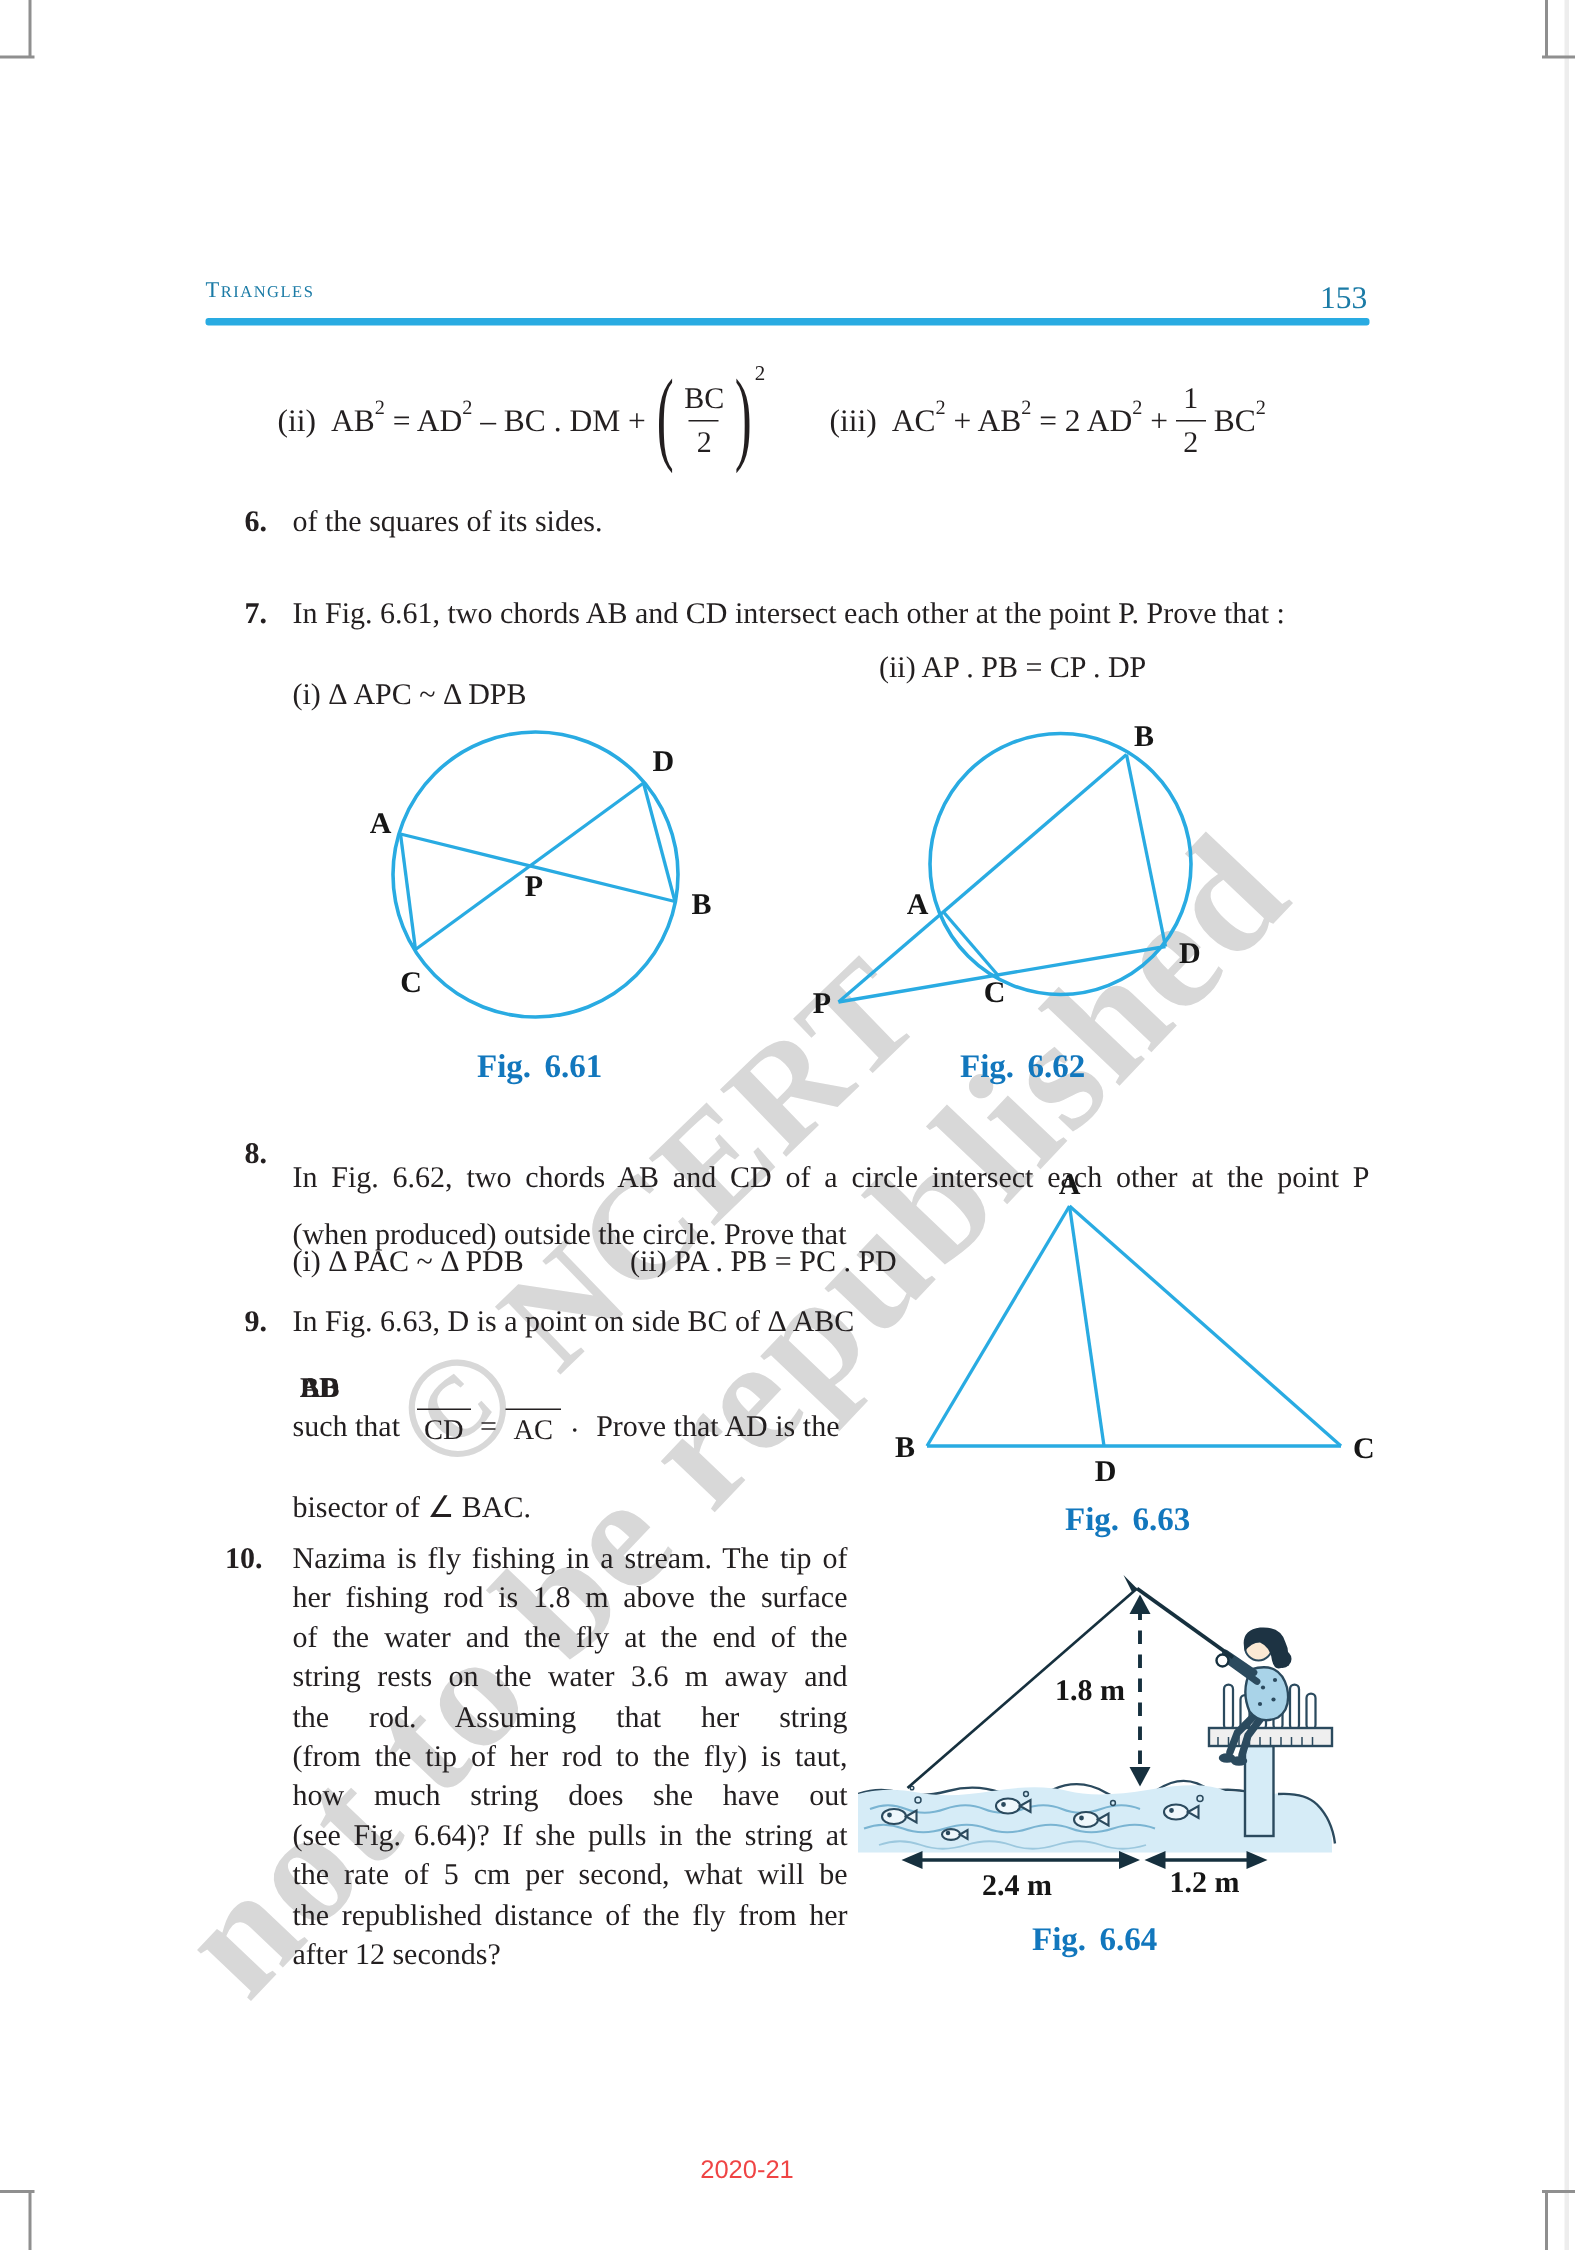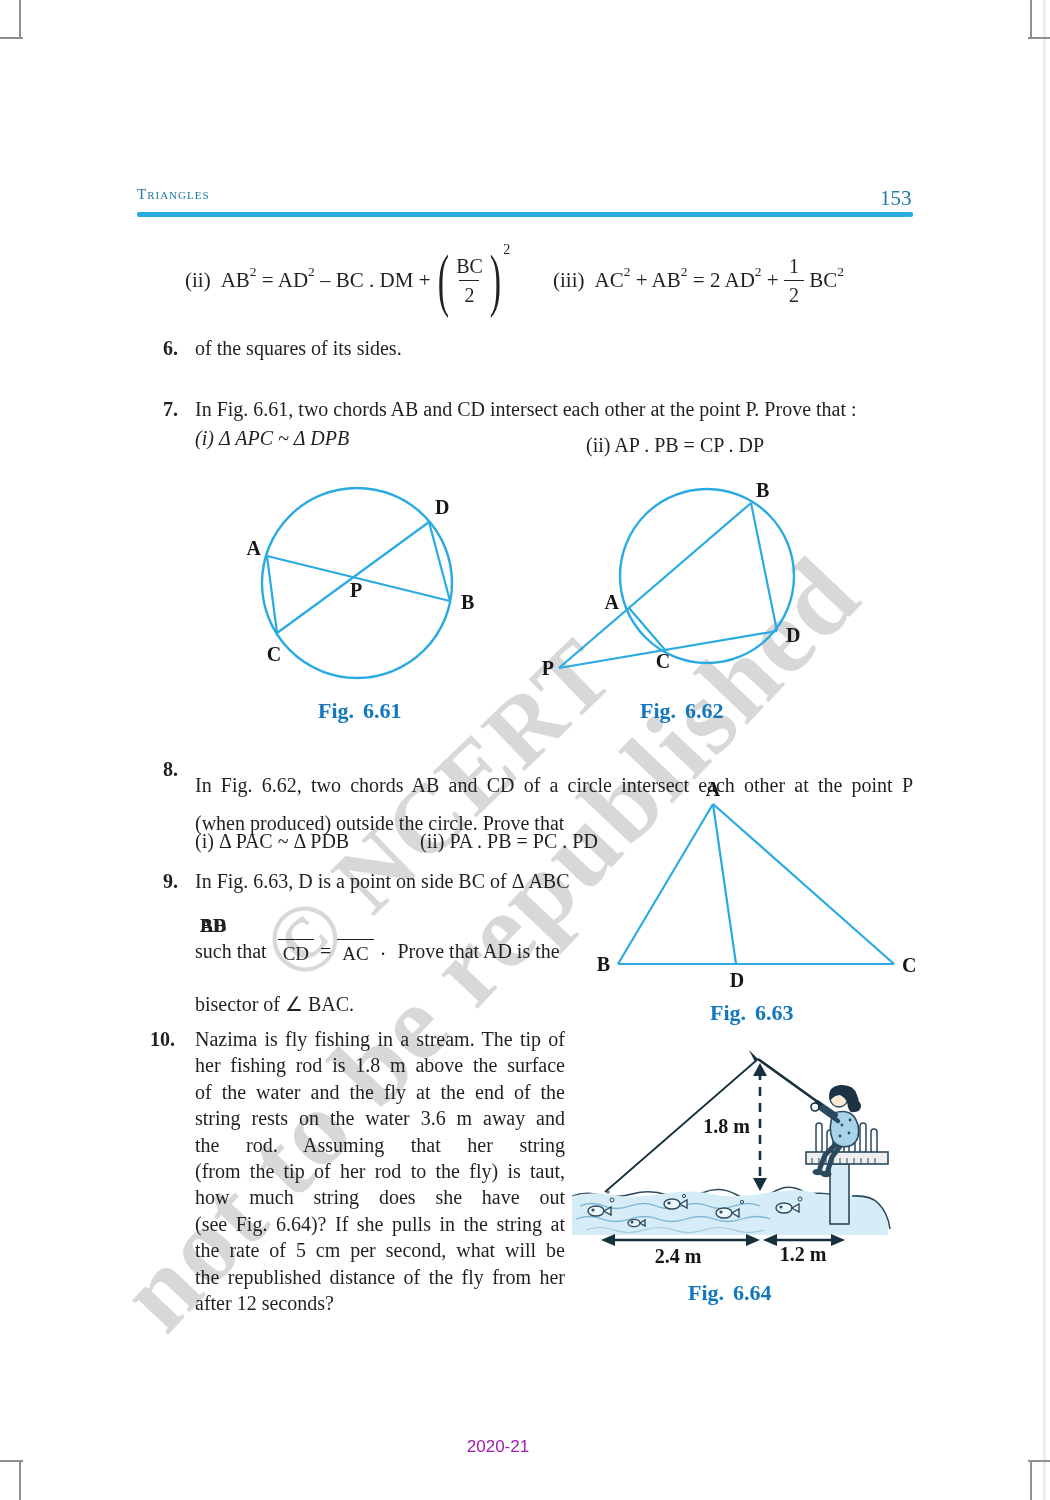--- a/index.html
+++ b/index.html
@@ -41,21 +41,21 @@
   .lline { text-align:left; }
   .fracline { display:flex; align-items:center; white-space:pre; font-size:20px; }
   .fracline .frac { font-size:19px; margin:0 6px; }
   .fracline .dot { position:relative; top:3px; margin-right:6px; }
 
   
   svg text { font-family:"Liberation Serif", serif; font-weight:bold; font-size:20px; fill:#161616; }
   .caption { position:absolute; z-index:1; display:flex; gap:9px; font-weight:bold; font-size:22px; color:#1277bd; }
 
   #footer { left:0; top:1437px; width:996px; text-align:center;
-            font-family:"Liberation Sans", sans-serif; font-size:17px; color:#a21caf; }
+            font-family:"Liberation Sans", sans-serif; font-size:17px; color:#ef4444; }
   #edge-right { left:1043px; top:0; width:3px; height:1500px; background:#ededed; }
 </style>
 </head>
 <body>
 
 <div id="page">
 
   <div class="crop" style="left:19px;top:0;width:2px;height:38px;"></div>
   <div class="crop" style="left:0;top:37px;width:23px;height:2px;"></div>
   <div class="crop" style="left:1030px;top:0;width:2px;height:38px;"></div>
@@ -86,21 +86,21 @@
       <div class="lline">of the squares of its sides.</div>
     </div>
   </div>
 
   <div class="prob layer" style="left:163px;top:398px;width:750px;">
     <span class="num">7.</span>
     <div class="plines">
       <div class="lline">In Fig. 6.61, two chords AB and CD intersect each other at the point P. Prove that :</div>
     </div>
   </div>
-  <div class="prob layer" style="left:195px;top:427px;font-style:italic;">
+  <div class="prob layer" style="left:195px;top:452px;">
     <span>(i)  Δ APC ~ Δ DPB</span>
   </div>
   <div class="prob layer" style="left:553px;top:434px;margin-left:33px;">
     <span>(ii)  AP . PB = CP . DP</span>
   </div>
 
   <svg class="layer" style="left:225px;top:455px;" width="270" height="243" viewBox="0 0 270 243">
     <circle cx="132" cy="128" r="95" fill="none" stroke="#29abe2" stroke-width="2.4"></circle>
     <line x1="42" y1="101" x2="225" y2="146" stroke="#29abe2" stroke-width="2.2"></line>
     <line x1="52" y1="178" x2="204" y2="67" stroke="#29abe2" stroke-width="2.2"></line>

